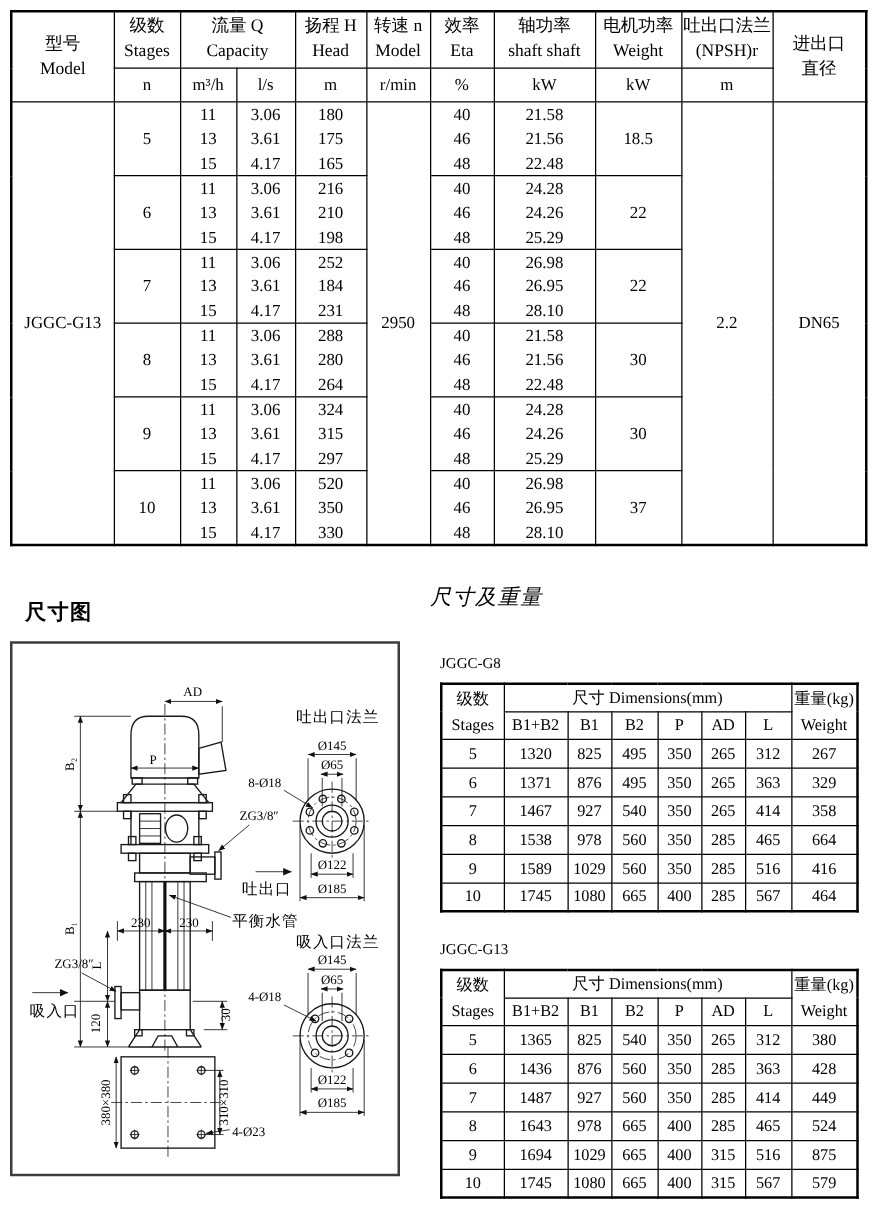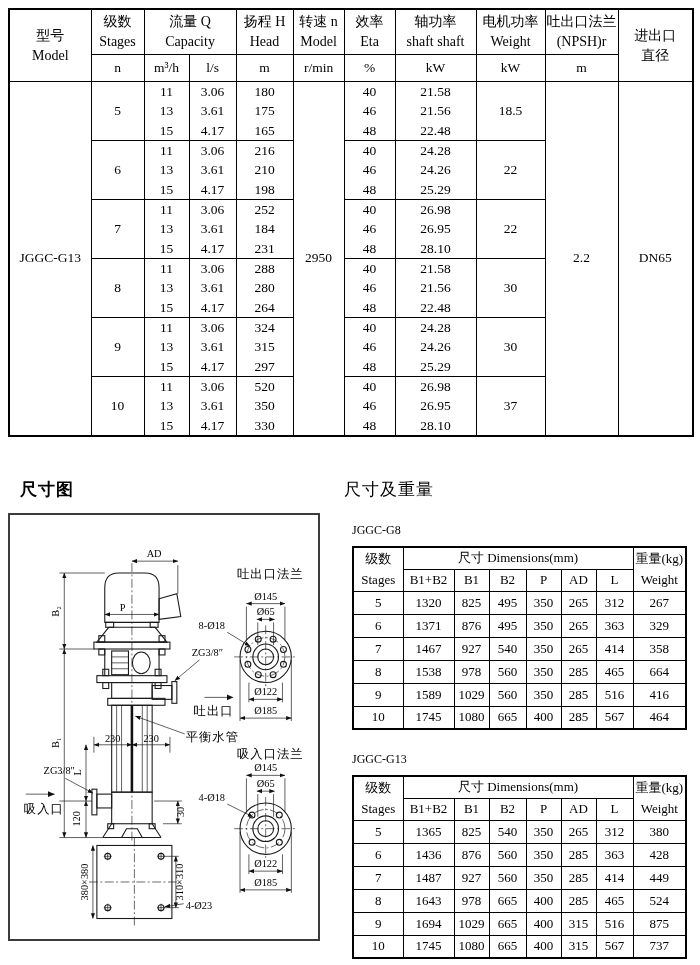--- a/index.html
+++ b/index.html
@@ -288,21 +288,21 @@
             <div class="line">26.98</div>
             <div class="line">26.95</div>
             <div class="line">28.10</div>
           </td>
           <td>37</td>
         </tr>
       </tbody>
   </table>
 
   <div class="sec-title" style="left:20px;top:478px;font-weight:bold;">尺寸图</div>
-  <div class="sec-title" style="left:344px;top:478px;">尺寸及重量</div>
+  <div class="sec-title" style="left:344px;top:466px;font-style:italic;">尺寸及重量</div>
 
   <div class="frame">
     <svg viewBox="0 0 312 428">
       <defs>
         <marker id="arr" viewBox="0 0 10 10" refX="9.5" refY="5" markerWidth="8" markerHeight="8" orient="auto-start-reverse">
           <path d="M0,1.2 L10,5 L0,8.8 Z" fill="#111"></path>
         </marker>
         <marker id="arrb" viewBox="0 0 10 10" refX="9.5" refY="5" markerWidth="10" markerHeight="10" orient="auto-start-reverse">
           <path d="M0,0.6 L10,5 L0,9.4 Z" fill="#111"></path>
         </marker>
@@ -667,18 +667,18 @@
           <td>875</td>
         </tr>
         <tr>
           <td>10</td>
           <td>1745</td>
           <td>1080</td>
           <td>665</td>
           <td>400</td>
           <td>315</td>
           <td>567</td>
-          <td>737</td>
+          <td>579</td>
         </tr>
       </tbody>
   </table>
 
 </div>
 
 </body></html>

